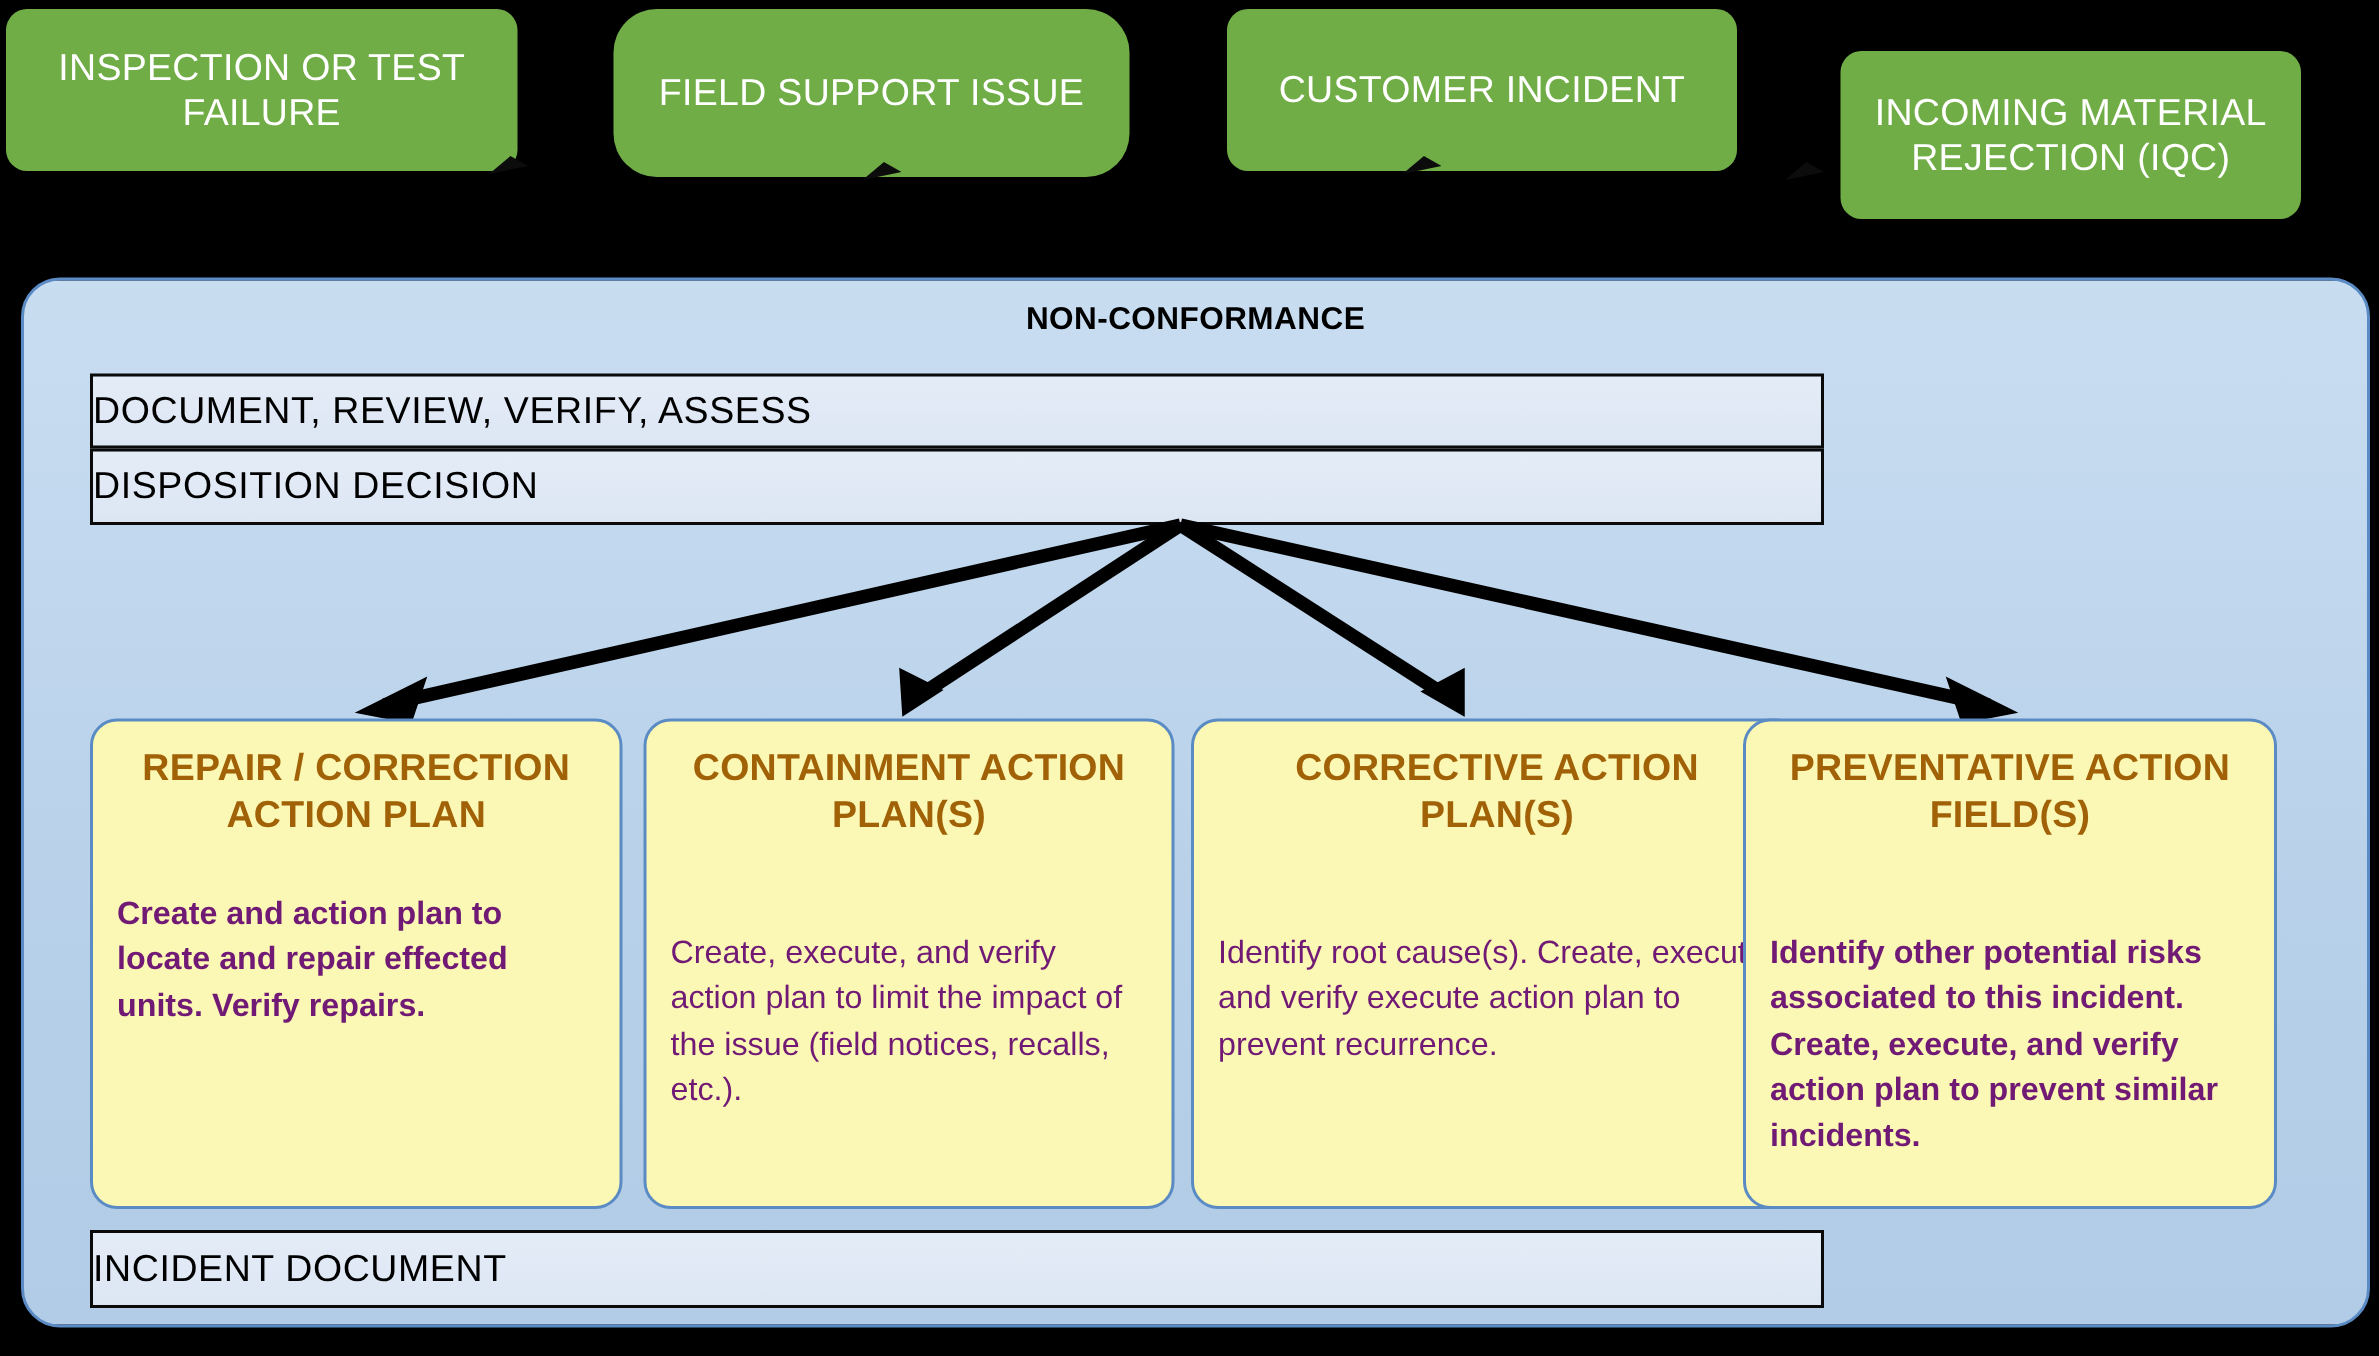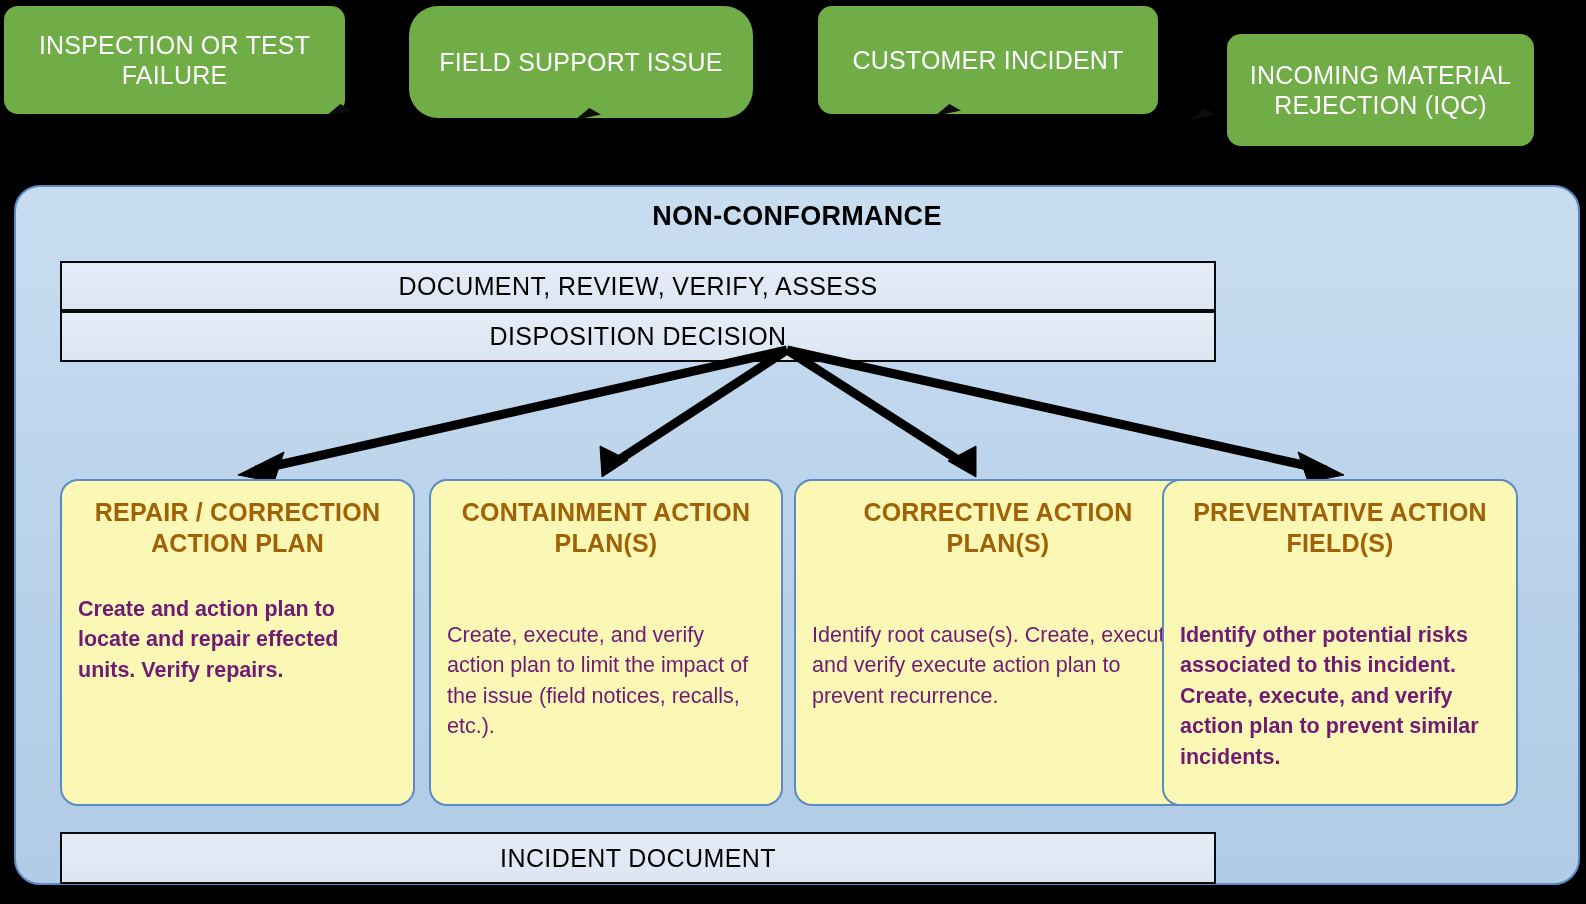--- a/index.html
+++ b/index.html
@@ -67,41 +67,39 @@
     border: 2px solid #5B8BC4;
     border-radius: 26px;
     box-shadow: 2px 3px 3px rgba(0,0,0,0.5);
   }
 
   #panel-title {
     position: absolute;
     left: 0; right: 0;
     top: 14px;
     text-align: center;
-    font-size: 27px;
+    font-size: 21px;
     font-weight: bold;
     color: #000000;
     letter-spacing: 0.3px;
   }
 
   
   .strip {
     position: absolute;
     left: 44px;
     width: 1156px;
     box-sizing: border-box;
     background: linear-gradient(180deg, #E4ECF7 0%, #DCE6F3 100%);
     border: 2px solid #0A0A0A;
     display: flex;
     align-items: center;
-    justify-content: center;
     font-size: 25px;
     color: #000000;
     letter-spacing: 0.4px;
-    margin-top: 12px;
   }
   #strip-document  { top: 62px;  height: 50px; }
   #strip-disposition { top: 112px; height: 51px; }
   #strip-closure   { top: 633px; height: 52px; }
 
   
   #arrows {
     position: absolute;
     left: 0; top: 0;
     width: 1566px;

